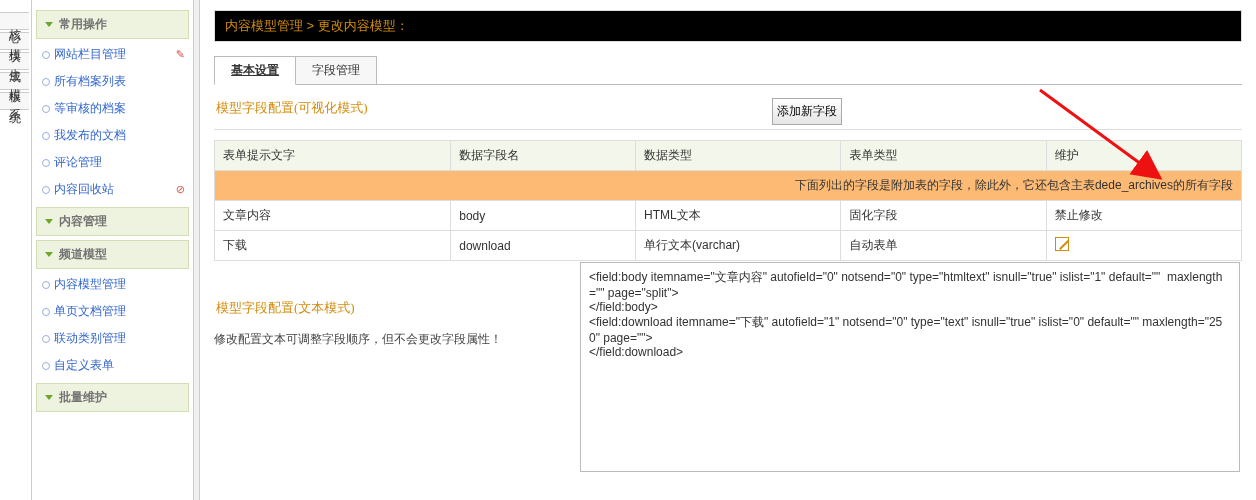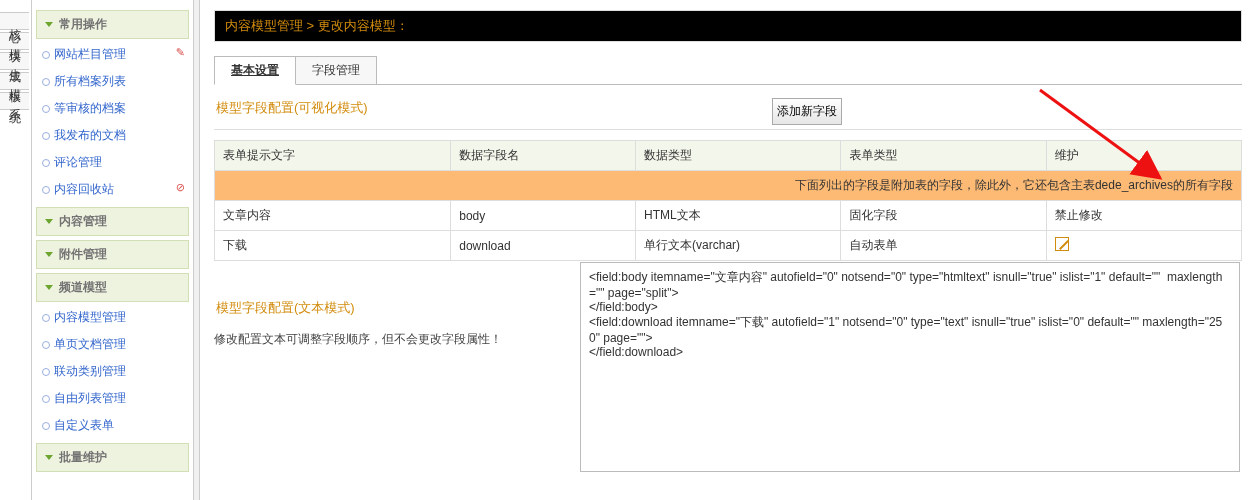--- a/index.html
+++ b/index.html
@@ -9,36 +9,36 @@
 
 
 .vtabs { width: 32px; background: #fff; border-right: 1px solid #ccc; padding-top: 12px; }
 .vtabs .vtab { writing-mode: vertical-rl; text-orientation: upright; letter-spacing: 2px; padding: 6px 6px; border: 1px solid #ccc; border-left: none; border-right: none; margin-bottom: 2px; background: #f7f7f7; cursor: pointer; text-align: center; font-size: 12px; }
 .vtabs .vtab:first-child { border-top: 1px solid #ccc; }
 
 
 .sidebar { width: 162px; border-right: 1px solid #ccc; padding: 6px 4px; background: #fff; overflow-y: auto; }
 .group-header { background: #eef3e0; border: 1px solid #d2dfb5; color: #737373; font-weight: bold; padding: 5px 8px; margin: 4px 0 2px 0; cursor: pointer; display: flex; align-items: center; gap: 6px; }
 .group-header .chev { width: 0; height: 0; border-left: 4px solid transparent; border-right: 4px solid transparent; border-top: 5px solid #6da52f; display: inline-block; }
-.menu-item { padding: 5px 4px 5px 18px; color: #3366cc; cursor: pointer; position: relative; display: flex; align-items: flex-start; justify-content: space-between; }
+.menu-item { padding: 5px 4px 5px 18px; color: #3366cc; cursor: pointer; position: relative; display: flex; align-items: center; justify-content: space-between; }
 .menu-item::before { content: ""; position: absolute; left: 6px; top: 50%; transform: translateY(-50%); width: 6px; height: 6px; border: 1px solid #9aaede; border-radius: 50%; background: #fff; }
 .menu-item .flag { color: #d9534f; font-size: 11px; }
 
 
 .resizer { width: 6px; background: #f0f0f0; border-right: 1px solid #ccc; cursor: col-resize; }
 
 
 .main { flex: 1; padding: 10px 14px; overflow: hidden; }
 .breadcrumb { color: #d28c0d; font-size: 13px; padding: 6px 10px; border: 1px solid #ddd; background: #000000; }
 .tabs { margin-top: 14px; }
 .tab { display: inline-block; padding: 5px 16px; border: 1px solid #bbb; background: #f7f7f7; cursor: pointer; font-size: 12px; margin-right: -1px; position: relative; }
 .tab.active { background: #fff; border-bottom-color: #fff; font-weight: bold; text-decoration: underline; z-index: 1; }
 .tab-underline { border-bottom: 1px solid #bbb; margin-top: -1px; }
 
-.section-title { color: #d28c0d; padding: 14px 0 8px 2px; font-size: 13px; }
+.section-title { color: #d28c0d; padding: 14px 0 8px 2px; font-size: 13px; font-family: Liberation Serif, serif; }
 .add-btn { padding: 4px 4px; border: 1px solid #aaa; background: linear-gradient(#fefefe,#e6e6e6); cursor: pointer; font-size: 12px; }
 .title-row { display: flex; align-items: center; justify-content: space-between; border-bottom: 1px solid #ddd; padding-bottom: 4px; }
 .title-row .left { display: flex; align-items: center; gap: 24px; }
 
 
 .grid { width: 100%; border-collapse: collapse; margin-top: 10px; }
 .grid th, .grid td { border: 1px solid #ddd; text-align: left; padding: 6px 8px; font-size: 12px; font-weight: normal; }
 .grid th { background: #f3f6eb; }
 .grid .note-row td { text-align: right; background: #fdba74; }
 
@@ -89,40 +89,33 @@
       </div>
     <div class="menu-item">
         <span>内容回收站</span>
         <span class="flag">⊘</span>
       </div>
 
     <div class="group-header">
         <span class="chev"></span>
         <span>内容管理</span>
       </div>
-    <div class="group-header">
-        <span class="chev"></span>
-        <span>附件管理</span>
-      </div>
 
     <div class="group-header">
         <span class="chev"></span>
         <span>频道模型</span>
       </div>
     <div class="menu-item">
         <span>内容模型管理</span>
       </div>
     <div class="menu-item">
         <span>单页文档管理</span>
       </div>
     <div class="menu-item">
         <span>联动类别管理</span>
-      </div>
-    <div class="menu-item">
-        <span>自由列表管理</span>
       </div>
     <div class="menu-item">
         <span>自定义表单</span>
       </div>
 
     <div class="group-header">
         <span class="chev"></span>
         <span>批量维护</span>
       </div>
   </div>

